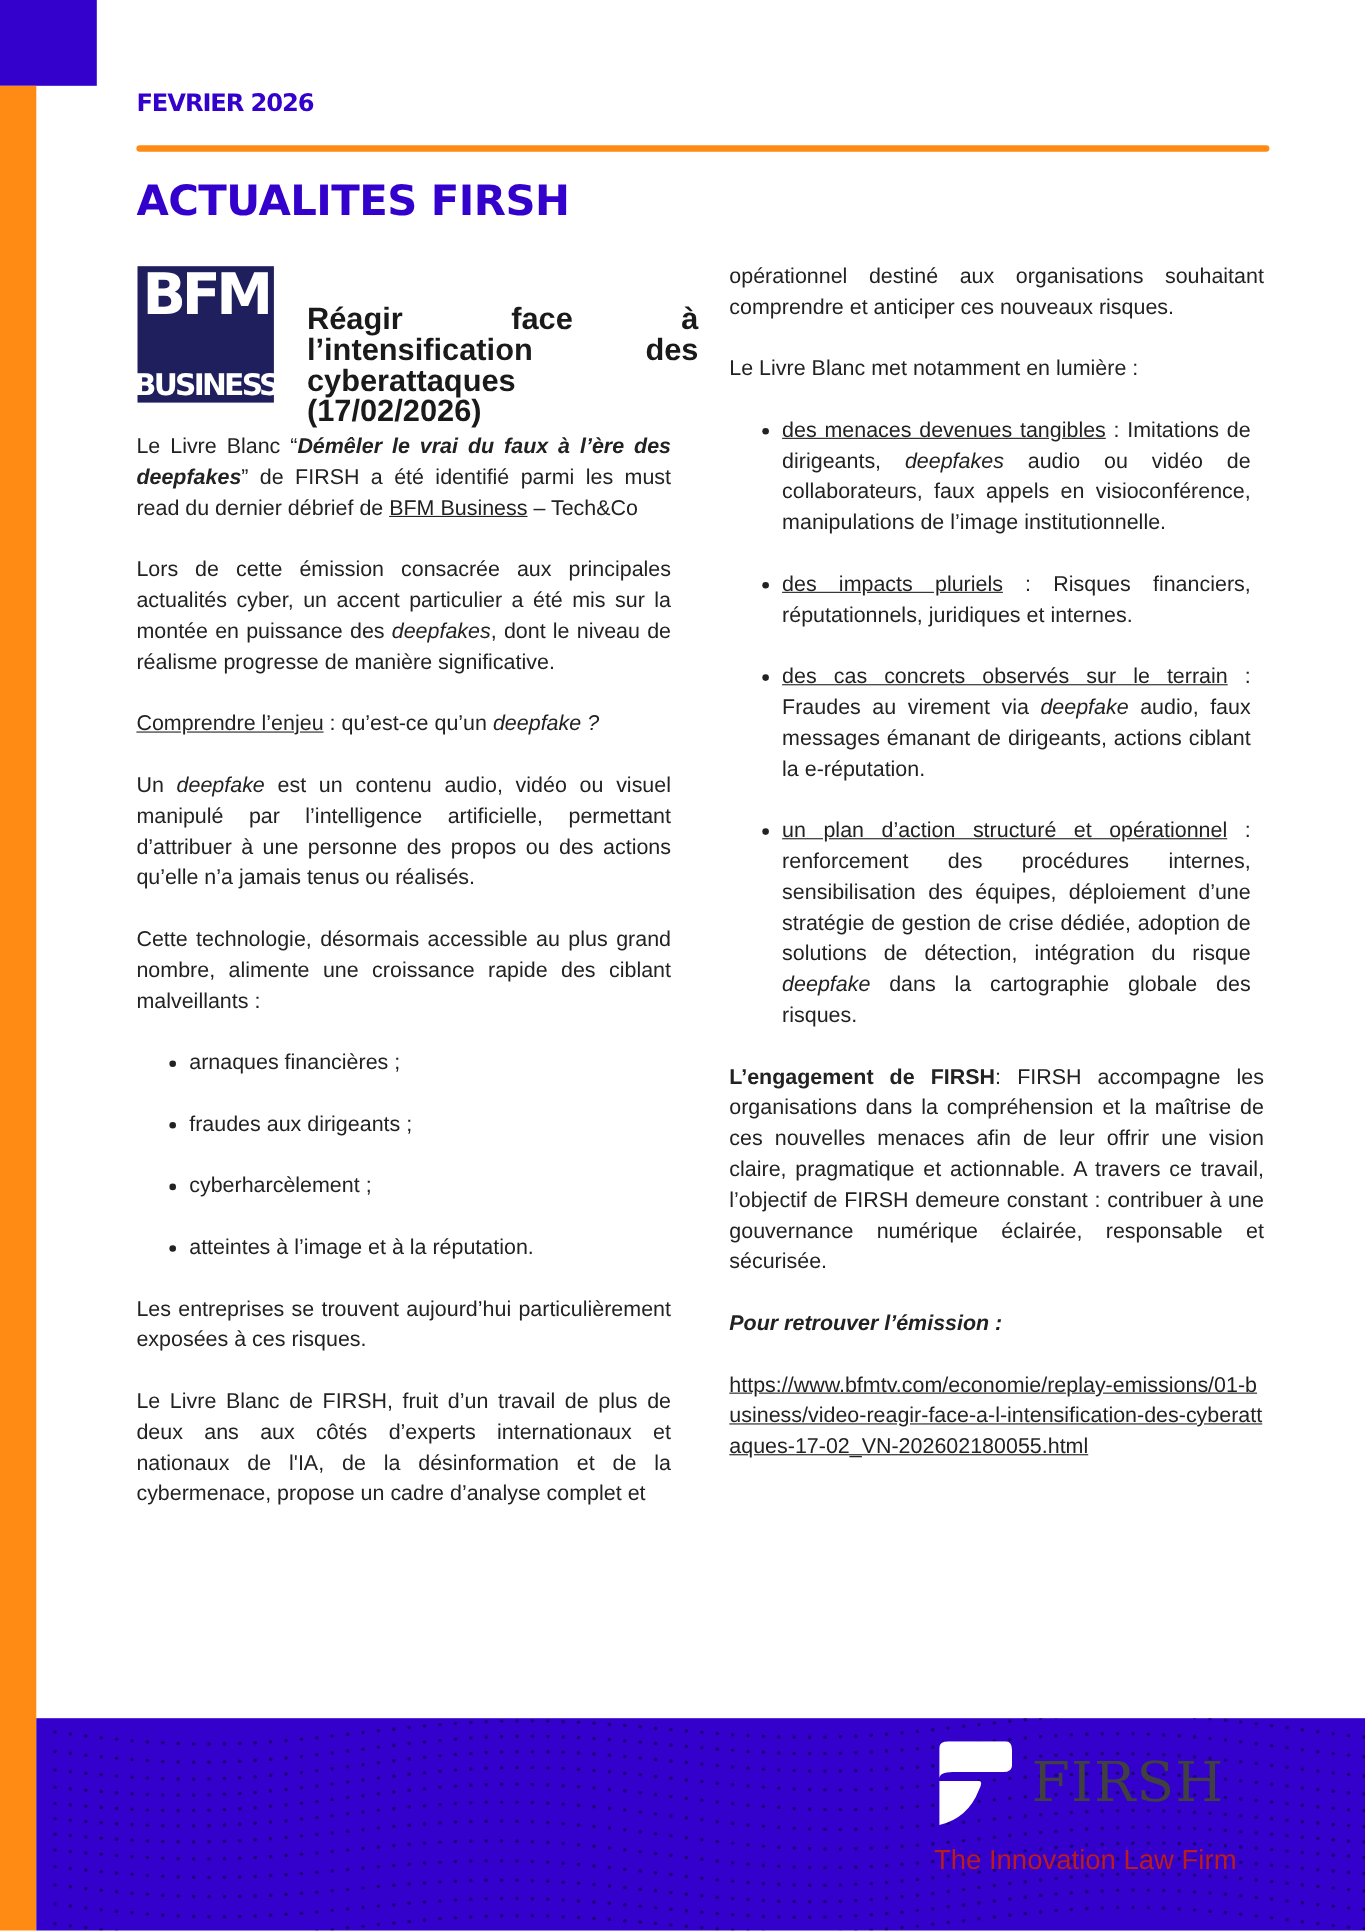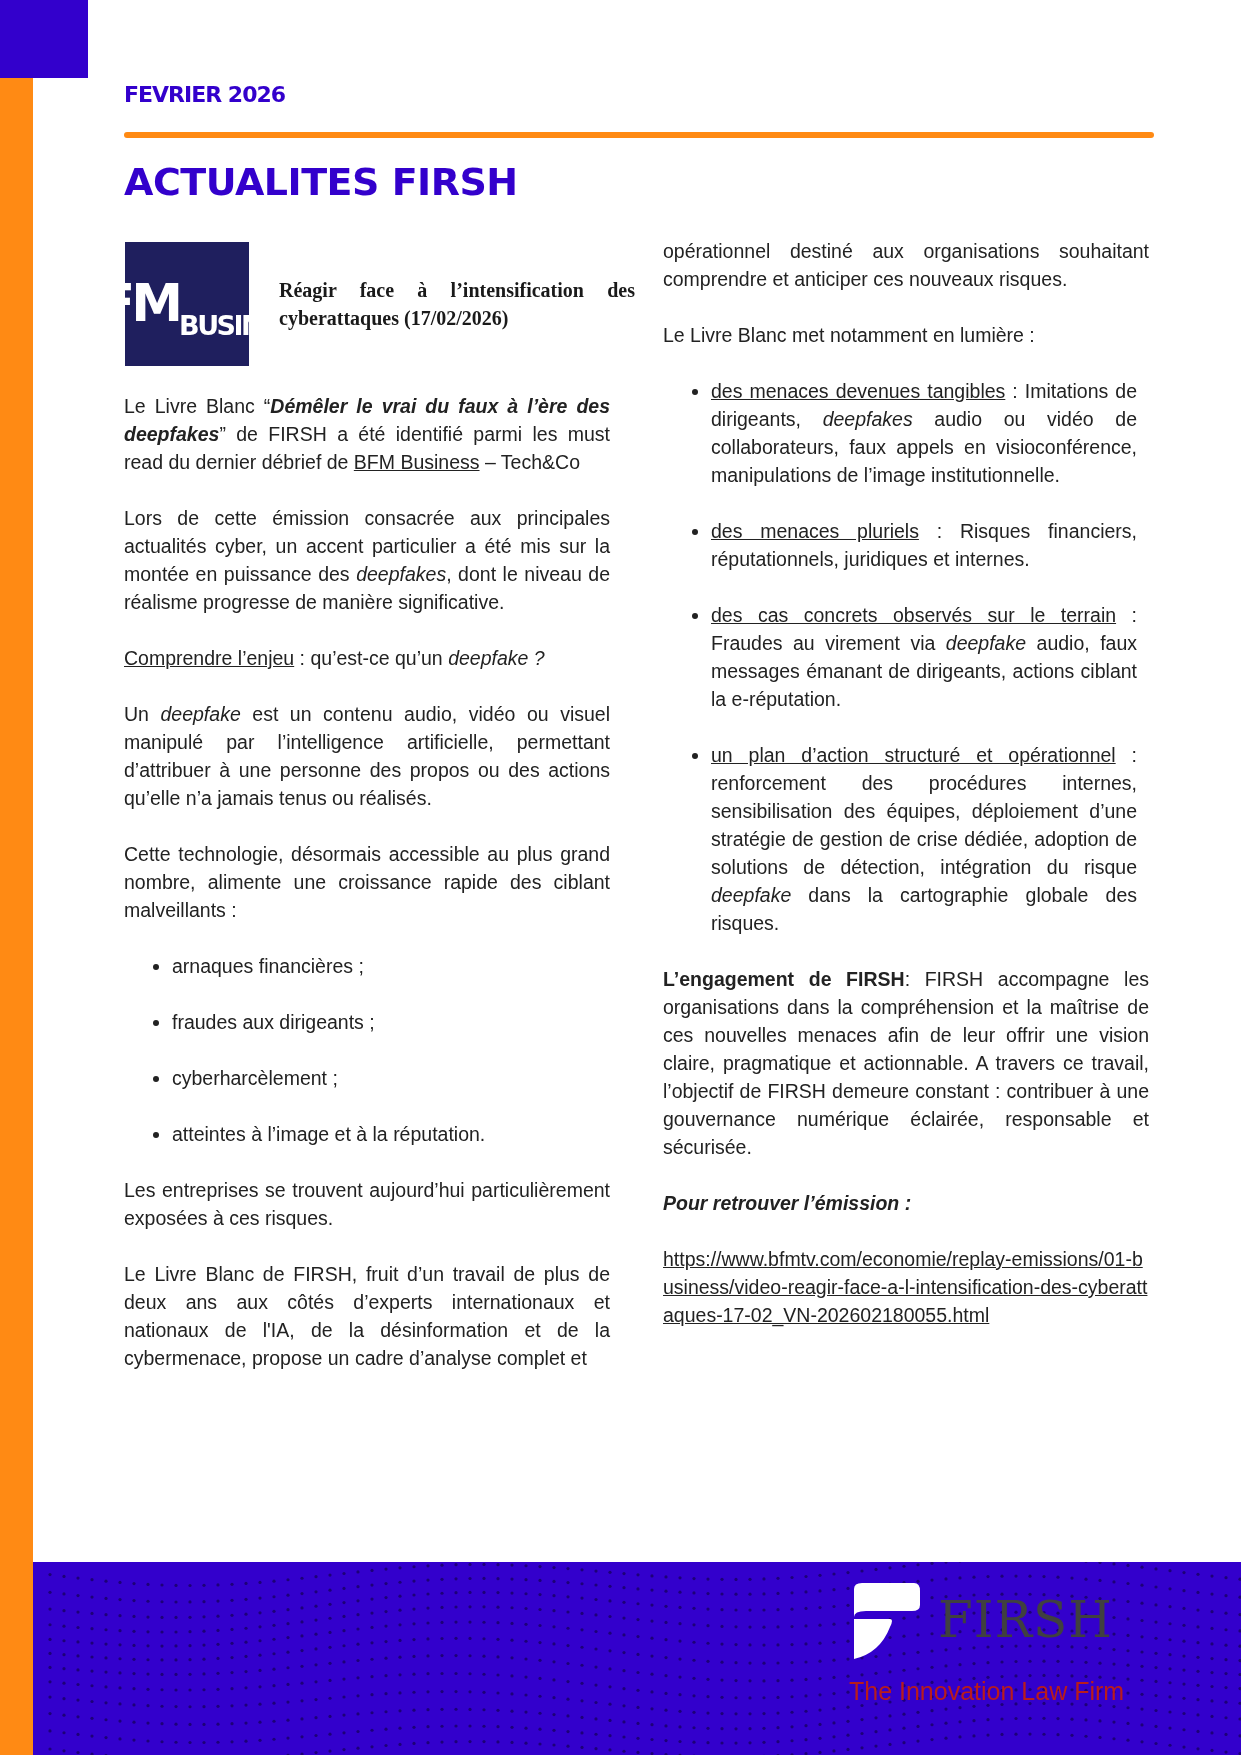--- a/index.html
+++ b/index.html
@@ -6,26 +6,26 @@
   body { width:1241px; height:1755px; position:relative; background:#ffffff; overflow:hidden;
          font-family:"Liberation Sans", sans-serif; color:#1a1a1a; }
   .corner { position:absolute; left:0; top:0; width:88px; height:78px; background:#3300cc; }
   .side-bar { position:absolute; left:0; top:78px; width:33px; height:1677px; background:#ff8a14; }
   .month { position:absolute; left:124px; top:82px; font-family:"DejaVu Sans", sans-serif; font-weight:bold;
            font-size:22px; color:#3300cc; letter-spacing:-1px; }
   .rule { position:absolute; left:124px; top:132px; width:1030px; height:6px; border-radius:3px; background:#ff8a14; }
   .title { position:absolute; left:124px; top:160px; font-family:"DejaVu Sans", sans-serif; font-weight:bold;
            font-size:38px; color:#3300cc; letter-spacing:-0.5px; }
   .bfm-logo { position:absolute; left:125px; top:242px; width:124px; height:124px; background:#1f1f5e;
-              color:#fff; display:flex; flex-direction:row; align-items:center; justify-content:center;
+              color:#fff; display:flex; flex-direction:column; align-items:center; justify-content:center;
               font-family:"DejaVu Sans", sans-serif; font-weight:bold; line-height:0.95; }
   .bfm-logo .l1 { font-size:52px; letter-spacing:-4px; }
   .bfm-logo .l2 { font-size:27px; letter-spacing:-2.5px;margin-top:44px; }
-  .headline { position:absolute; left:279px; top:276px; width:356px; font-size:20px; font-weight:bold;
-              line-height:28px; text-align:justify; text-align-last:left;font-family:Liberation Serif, serif; }
+  .headline { position:absolute; left:279px; top:276px; width:356px; font-size:28px; font-weight:bold;
+              line-height:28px; text-align:justify; text-align-last:left; }
   .col { position:absolute; font-size:19.5px; line-height:28px; text-align:justify; color:#222; }
   .col p { margin:0 0 28px 0; }
   .col-left { left:124px; top:392px; width:486px; }
   .col-right { left:663px; top:237px; width:486px; }
   .col ul { margin:12px; padding-left:36px; }
   .col li { margin:0 0 28px 0; }
   .u { text-decoration:underline; }
   .link { text-decoration:underline; color:#222; text-align:left; word-break:break-all; }
   .footer { position:absolute; left:33px; top:1562px; width:1208px; height:193px; background:#3300cc; overflow:hidden; }
   .footer svg.dots { position:absolute; left:0; top:0; }
@@ -74,21 +74,21 @@
   </ul>
   <p>Les entreprises se trouvent aujourd’hui particulièrement exposées à ces risques.</p>
   <p>Le Livre Blanc de FIRSH, fruit d’un travail de plus de deux ans aux côtés d’experts internationaux et nationaux de l'IA, de la désinformation et de la cybermenace, propose un cadre d’analyse  complet et</p>
 </div>
 
 <div class="col col-right">
   <p>opérationnel destiné aux organisations souhaitant comprendre et anticiper ces nouveaux risques.</p>
   <p>Le Livre Blanc met notamment en lumière :</p>
   <ul>
     <li><span class="u">des menaces devenues tangibles</span><span> : Imitations de dirigeants, </span><i>deepfakes</i><span> audio ou vidéo de collaborateurs, faux appels en visioconférence, manipulations de l’image institutionnelle.</span></li>
-    <li><span class="u">des menaces pluriels</span><span> : Risques financiers, réputationnels, juridiques et internes.</span></li>
+    <li><span class="u">des impacts pluriels</span><span> : Risques financiers, réputationnels, juridiques et internes.</span></li>
     <li><span class="u">des cas concrets observés sur le terrain</span><span> : Fraudes au virement via </span><i>deepfake</i><span> audio, faux messages émanant de dirigeants, actions ciblant la e-réputation.</span></li>
     <li><span class="u">un plan d’action structuré et opérationnel</span><span> : renforcement des procédures internes, sensibilisation des équipes, déploiement d’une stratégie de gestion de crise dédiée, adoption de solutions de détection, intégration du risque </span><i>deepfake</i><span> dans la cartographie globale des risques.</span></li>
   </ul>
   <p><b>L’engagement de FIRSH</b><span>: FIRSH accompagne les organisations dans la compréhension et la maîtrise de ces nouvelles menaces afin de leur offrir une vision claire, pragmatique et actionnable. A travers ce travail, l’objectif de FIRSH demeure constant : contribuer à une gouvernance numérique éclairée, responsable et sécurisée.</span></p>
   <p><b><i>Pour retrouver l’émission :</i></b></p>
   <p style="text-align:left"><a class="link">https://www.bfmtv.com/economie/replay-emissions/01-business/video-reagir-face-a-l-intensification-des-cyberattaques-17-02_VN-202602180055.html</a></p>
 </div>
 
 <div class="footer">
   <svg class="dots" width="1208" height="193">

